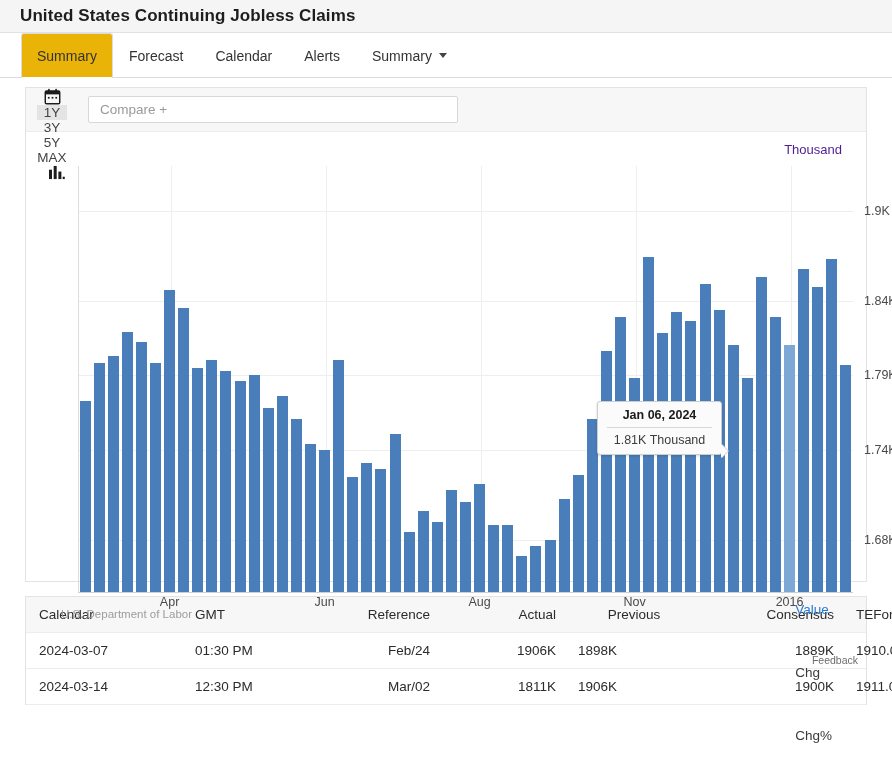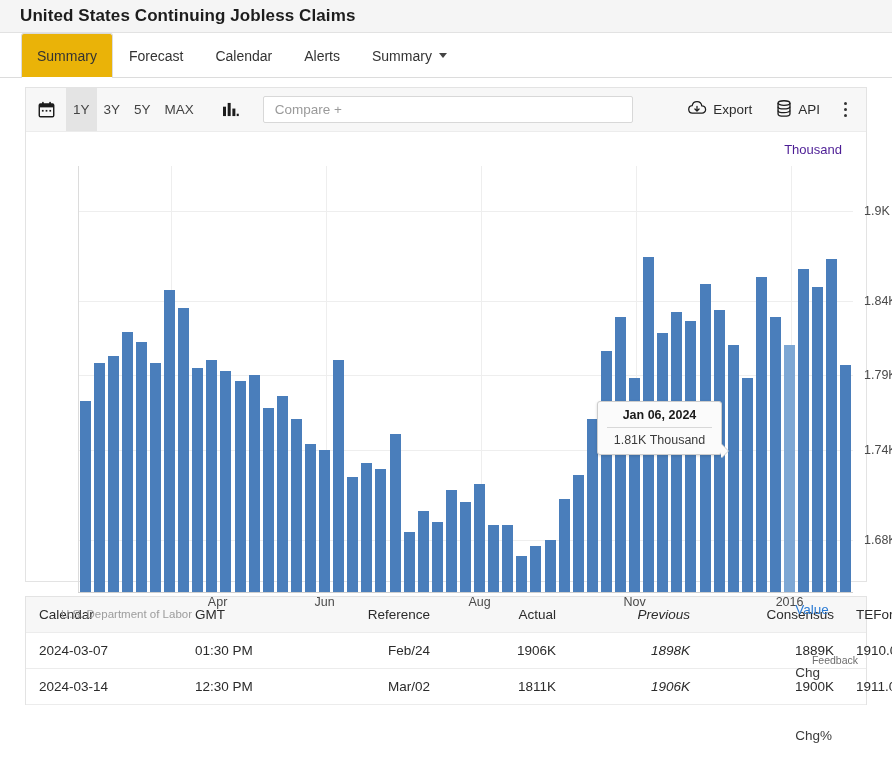--- a/index.html
+++ b/index.html
@@ -66,21 +66,21 @@
     height:495px;
     position:relative;
   }
   .toolbar{
     height:44px;
     background:#f7f7f7;
     border-bottom:1px solid #ececec;
     display:flex;align-items:center;
     box-sizing:border-box;
   }
-  .tb-left{display:flex;height:100%;}
+  .tb-left{display:flex;align-items:center;height:100%;flex-direction:column;}
   .tb-cal{
     width:40px;height:100%;
     display:flex;align-items:center;justify-content:center;
     cursor:pointer;
   }
   .range{
     padding:0 7px;height:100%;
     display:flex;align-items:center;
     font-size:13.5px;color:#444;cursor:pointer;
   }
@@ -219,21 +219,21 @@
   th,td{
     font-size:13.5px;color:#2b2b2b;font-weight:normal;
     padding:0;height:35px;
     border-bottom:1px solid #ececec;
   }
   thead th{background:#f7f7f7;}
   th.c0,td.c0{text-align:left;padding-left:13px;width:148px;}
   th.c1,td.c1{text-align:left;padding-left:8px;width:110px;}
   th.c2,td.c2{text-align:right;padding-right:22px;width:125px;}
   th.c3,td.c3{text-align:right;padding-right:22px;width:104px;}
-  th.c4,td.c4{text-align:right;padding-right:22px;width:112px;font-style:italic;}
+  th.c4,td.c4{padding-right:22px;width:112px;}
   th.c5,td.c5{text-align:right;padding-right:22px;width:122px;}
   th.c6,td.c6{text-align:right;padding-right:22px;}
 </style>
 </head>
 <body>
 
 <div class="page-header">
   <div class="page-title">United States Continuing Jobless Claims</div>
 </div>
 
@@ -290,47 +290,20 @@
           <rect x="11" y="7" width="3.2" height="8" fill="#1c1c1c"></rect>
           <rect x="15.6" y="12.5" width="2.2" height="2.5" fill="#1c1c1c"></rect>
         </svg>
       </div>
     </div>
 
     <div class="compare">
       <input type="text" value="" placeholder="Compare +" style="">
     </div>
 
-    <div class="tb-right">
-      <div class="tb-btn">
-        <span>
-          <svg width="20" height="16" viewBox="0 0 22 17">
-            <path d="M6 14.2a4.2 4.2 0 0 1-.3-8.38A5.4 5.4 0 0 1 16.3 6.1a3.9 3.9 0 0 1 .2 8.1z" fill="none" stroke="#1c1c1c" stroke-width="1.4"></path>
-            <path d="M11 6.6v5.1M8.7 9.6l2.3 2.3 2.3-2.3" fill="none" stroke="#1c1c1c" stroke-width="1.4" stroke-linecap="round" stroke-linejoin="round"></path>
-          </svg>
-        </span>
-        <span>Export</span>
-      </div>
-      <div class="tb-btn">
-        <span>
-          <svg width="16" height="17" viewBox="0 0 16 18">
-            <ellipse cx="8" cy="3.2" rx="6.3" ry="2.4" fill="none" stroke="#1c1c1c" stroke-width="1.4"></ellipse>
-            <path d="M1.7 3.2v11.5c0 1.33 2.82 2.4 6.3 2.4s6.3-1.07 6.3-2.4V3.2" fill="none" stroke="#1c1c1c" stroke-width="1.4"></path>
-            <path d="M1.7 7.1c0 1.33 2.82 2.4 6.3 2.4s6.3-1.07 6.3-2.4" fill="none" stroke="#1c1c1c" stroke-width="1.3"></path>
-            <path d="M1.7 11c0 1.33 2.82 2.4 6.3 2.4s6.3-1.07 6.3-2.4" fill="none" stroke="#1c1c1c" stroke-width="1.3"></path>
-          </svg>
-        </span>
-        <span>API</span>
-      </div>
-      <div class="kebab">
-        <i></i>
-          <i></i>
-          <i></i>
-      </div>
-    </div>
   </div>
 
   <div class="plot-wrap">
     <div class="unit-label">Thousand</div>
 
     <div class="gridbox" id="gridbox">
         <div class="gridline" style="top: 44.8421px;"></div>
         <div class="gridline" style="top: 134.526px;"></div>
         <div class="gridline" style="top: 209.263px;"></div>
         <div class="gridline" style="top: 284px;"></div>
@@ -401,21 +374,21 @@
         <div class="bar" style="left: 664px; height: 213.747px; width: 11px;"></div>
         <div class="bar" style="left: 678px; height: 315.389px; width: 11px;"></div>
         <div class="bar" style="left: 692px; height: 275.032px; width: 11px;"></div>
         <div class="bar hl" style="left: 706px; height: 246.632px; width: 11px;"></div>
         <div class="bar" style="left: 720px; height: 322.863px; width: 11px;"></div>
         <div class="bar" style="left: 734px; height: 304.926px; width: 11px;"></div>
         <div class="bar" style="left: 748px; height: 333.326px; width: 11px;"></div>
         <div class="bar" style="left: 762px; height: 227.2px; width: 11px;"></div>
       </div>
     <div id="xticks">
-        <div class="xtick" style="left: 143.591px; margin-left: 48px;">Apr</div>
+        <div class="xtick" style="left: 143.591px;">Apr</div>
         <div class="xtick" style="left: 298.591px;">Jun</div>
         <div class="xtick" style="left: 453.591px;">Aug</div>
         <div class="xtick" style="left: 608.591px;">Nov</div>
         <div class="xtick" style="left: 763.591px;">2016</div>
       </div>
 
     <div class="tooltip">
       <div class="tt-date">Jan 06, 2024</div>
       <div class="tt-val">1.81K Thousand</div>
       <div class="tt-arrow"></div>

